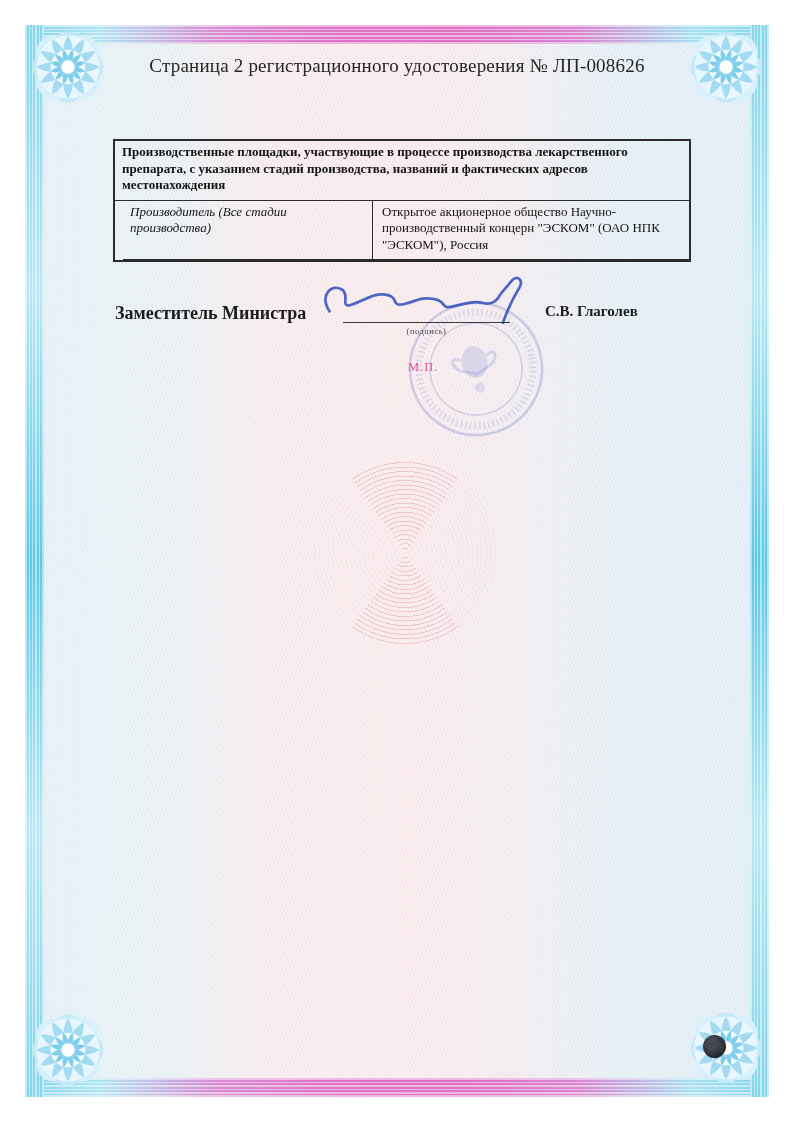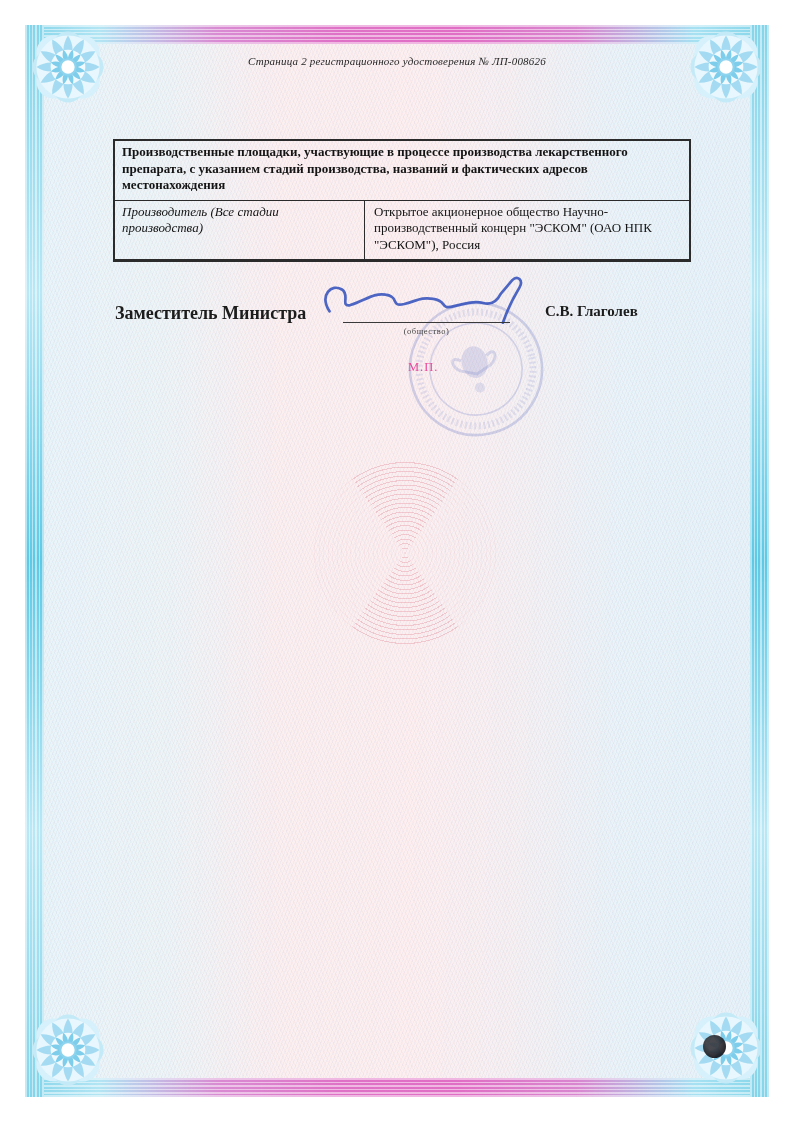--- a/index.html
+++ b/index.html
@@ -54,30 +54,30 @@
     background:repeating-radial-gradient(circle at 50% 50%, rgba(222,118,134,0.45) 0 1px, transparent 1px 4.5px);
   }
   .wm-rings.full { opacity:.13; }
   .wm-rings.cones {
     opacity:.6;
     clip-path:polygon(14% 0%, 86% 0%, 50% 50%, 86% 100%, 14% 100%, 50% 50%);
   }
   
   .doc-header {
     position:absolute; left:60px; top:55px; width:674px;
-    text-align:center; font-size:11px; letter-spacing:.2px; color:#252525;font-style:italic;
+    text-align:center; font-size:19px; letter-spacing:.2px; color:#252525;
   }
   
   .doc-table {
     position:absolute; left:113px; top:139px; width:578px;
     border:2px solid #2b2b2b;
     font-size:13px; line-height:16.5px; color:#141414;
   }
   .t-caption { padding:3px 7px 6px; font-weight:bold; border-bottom:1.6px solid #2b2b2b; }
-  .t-row { display:flex; border-bottom:1.6px solid #2b2b2b; }
+  .t-row { display:flex; border-bottom:1.6px solid #2b2b2b;margin-left:8px; }
   .t-cell-label { width:250px; flex:none; border-right:1.6px solid #2b2b2b; padding:3px 7px; font-style:italic; }
   .t-cell-value { flex:1; padding:3px 9px 6px; }
   .t-address { padding:3px 7px 4px; }
   
   .sig-title { position:absolute; left:115px; top:303px; font-weight:bold; font-size:18px; }
   .sig-name  { position:absolute; left:545px; top:303px; font-weight:bold; font-size:15px; }
   .sig-line  { position:absolute; left:343px; top:322px; width:167px; border-top:1.4px solid #3a3a3a; }
   .sig-caption {
     position:absolute; left:343px; top:326px; width:167px;
     text-align:center; font-size:8.5px; color:#444; letter-spacing:.5px;
@@ -175,17 +175,17 @@
     <ellipse cx="73" cy="66" rx="13" ry="16" fill="rgba(118,132,202,0.26)"></ellipse>
     <path d="M60 62 C50 54 48 66 58 72 L73 78 L88 72 C98 66 96 54 86 62" fill="none" stroke="rgba(118,132,202,0.30)" stroke-width="3"></path>
     <circle cx="73" cy="92" r="5" fill="rgba(118,132,202,0.22)"></circle>
   </svg>
 
   <div class="sig-title">Заместитель Министра</div>
   <svg class="sig-scribble" viewBox="0 0 210 52">
     <path d="M14 34 C4 18 16 7 26 13 C34 18 24 30 34 28 C48 24 56 16 68 18 C82 20 72 30 86 27 C98 24 102 20 114 22 C128 24 120 33 134 29 C146 26 154 24 162 26 C169 28 175 25 179 17 L190 4 C195 -1 201 4 197 11 C191 21 185 33 181 45" fill="none" stroke="#3b57be" stroke-width="2.6" stroke-linecap="round" opacity="0.9"></path>
   </svg>
   <div class="sig-line"></div>
-  <div class="sig-caption">(общество)</div>
+  <div class="sig-caption">(подпись)</div>
   <div class="sig-name">С.В. Глаголев</div>
   <div class="mp-mark">М.П.</div>
 
 </div>
 
 </body></html>

